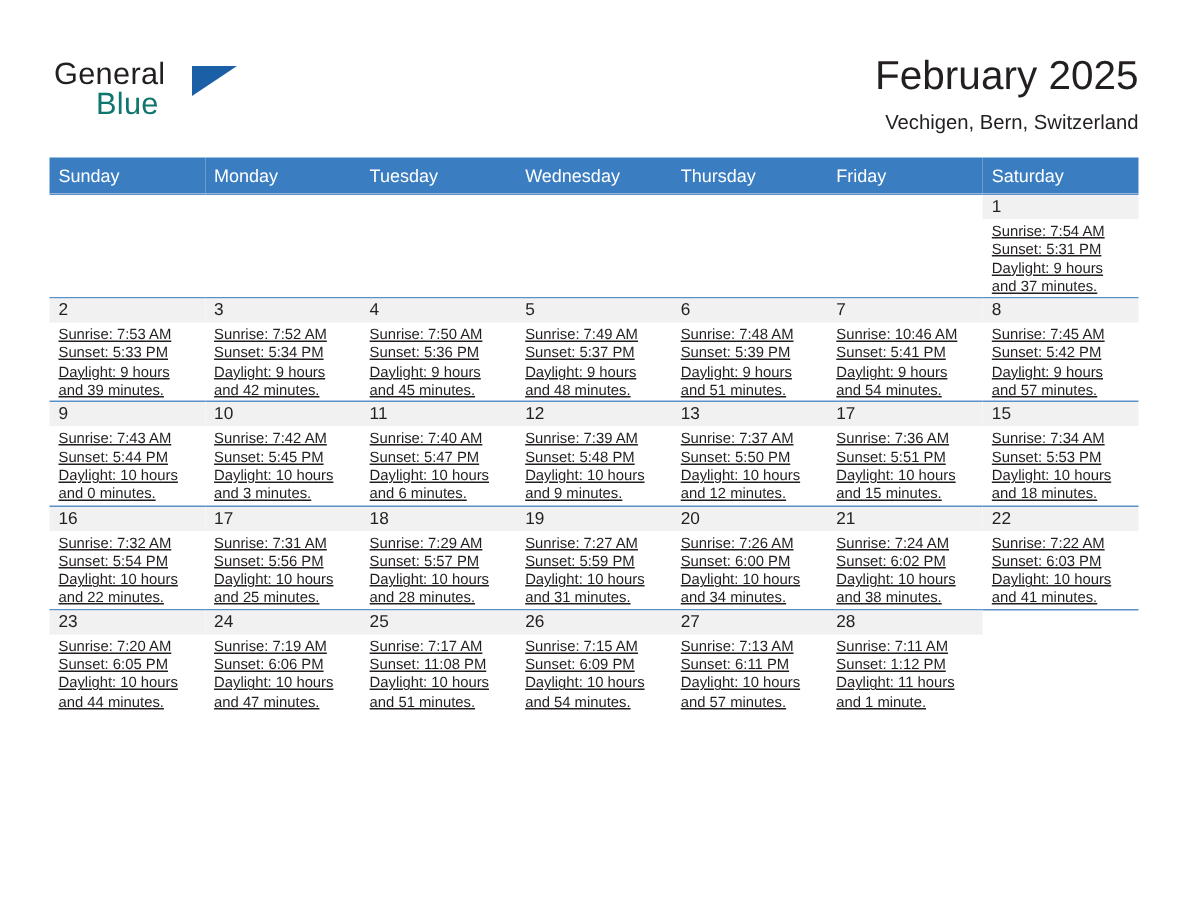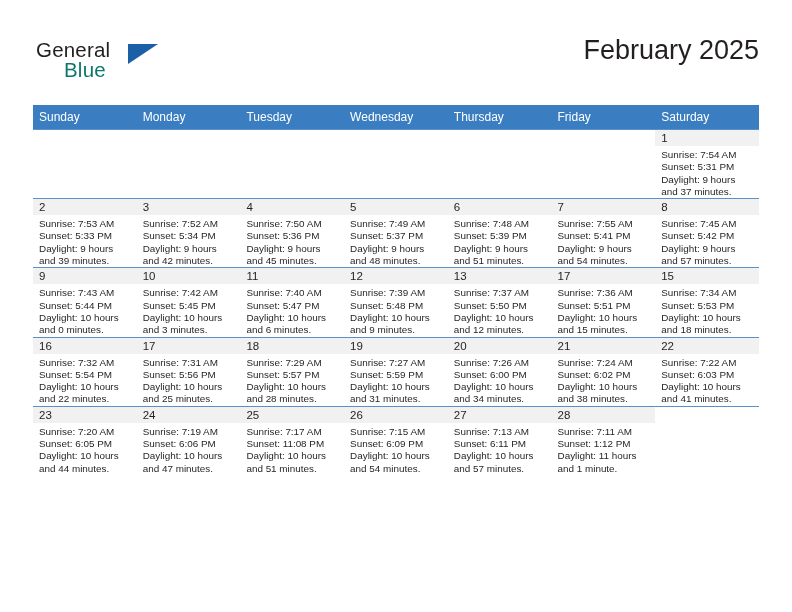--- a/index.html
+++ b/index.html
@@ -132,20 +132,21 @@
     padding-left: 6px;
     font-size: 11.5px;
     color: #231f20;
     background: transparent;
   }
   .cell-body {
     padding: 3px 6px 0 6px;
     font-size: 9.9px;
     line-height: 12.3px;
     color: #231f20;
+    text-decoration: underline;
   }
   .cell-body div {
     white-space: nowrap;
   }
   .cell.empty .daynum-bar {
     background: #f1f1f1;
   }
   .cell.blank .daynum-bar {
     background: transparent;
   }
@@ -158,20 +159,21 @@
   <div class="header">
 
     <div class="brand">
       <span class="brand-general">General</span>
       <span class="brand-triangle"></span>
       <span class="brand-blue">Blue</span>
     </div>
 
     <div class="title-block">
       <div class="cal-title">February 2025</div>
+      <div class="cal-subtitle">Vechigen, Bern, Switzerland</div>
     </div>
 
   </div>
 
   <table class="calendar">
     <thead>
       <tr>
         <th>Sunday</th>
         <th>Monday</th>
         <th>Tuesday</th>
@@ -278,21 +280,21 @@
                 <div>Sunset: 5:39 PM</div>
                 <div>Daylight: 9 hours</div>
                 <div>and 51 minutes.</div>
               </div>
             </div>
           </td>
           <td>
             <div class="cell filled">
               <div class="daynum-bar">7</div>
               <div class="cell-body">
-                <div>Sunrise: 7:55 AM</div>
+                <div>Sunrise: 10:46 AM</div>
                 <div>Sunset: 5:41 PM</div>
                 <div>Daylight: 9 hours</div>
                 <div>and 54 minutes.</div>
               </div>
             </div>
           </td>
           <td>
             <div class="cell filled">
               <div class="daynum-bar">8</div>
               <div class="cell-body">

